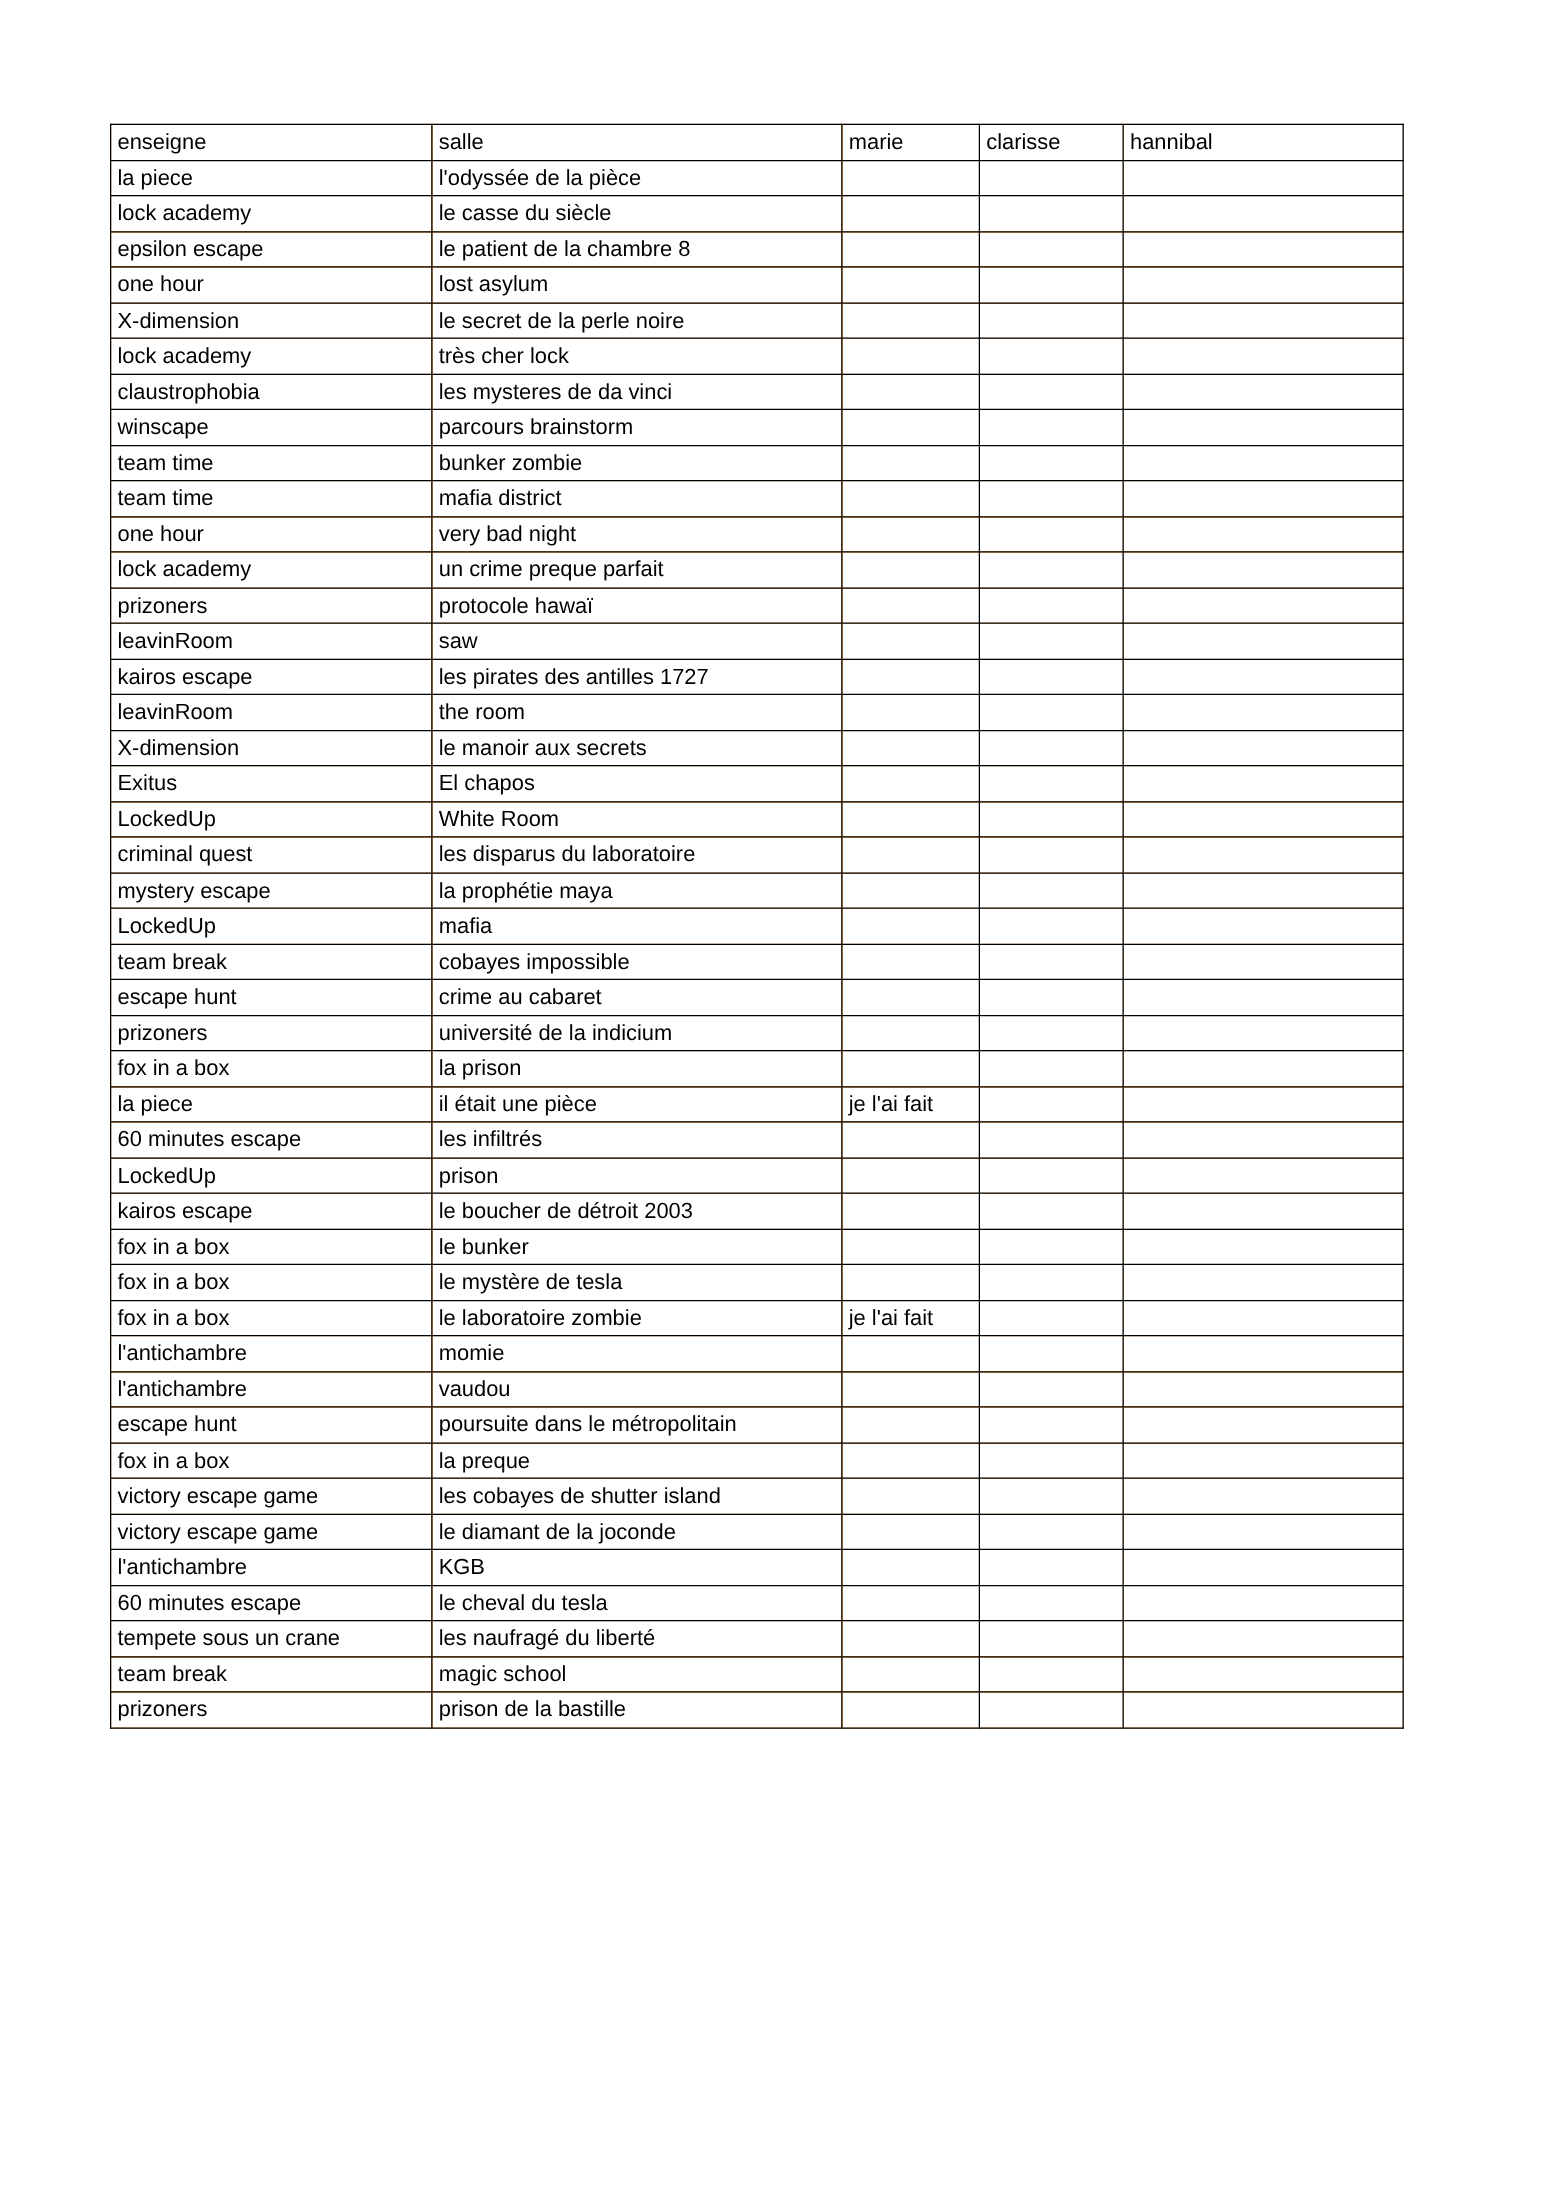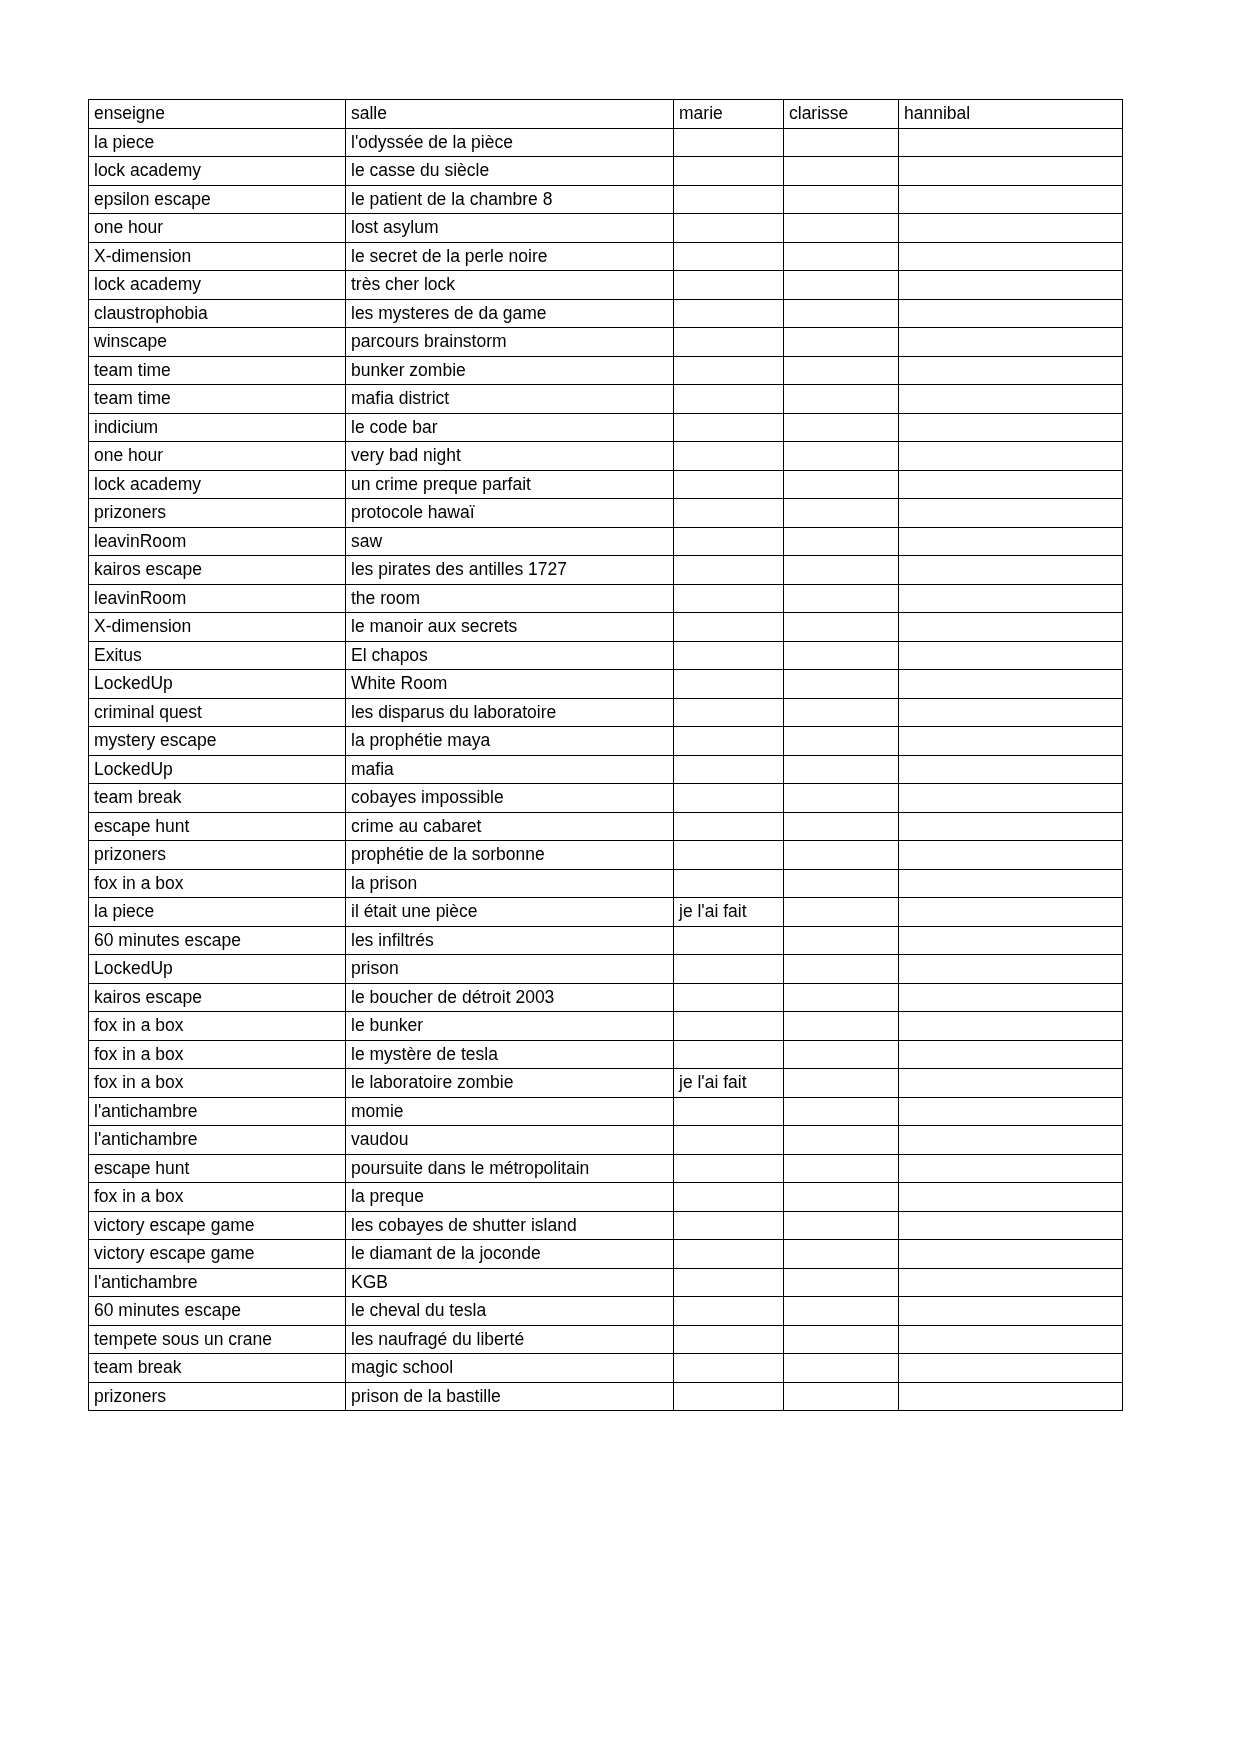--- a/index.html
+++ b/index.html
@@ -120,21 +120,21 @@
           </tr>
           <tr>
             <td>lock academy</td>
             <td>très cher lock</td>
             <td class="empty-cell"></td>
             <td class="empty-cell"></td>
             <td class="empty-cell"></td>
           </tr>
           <tr>
             <td>claustrophobia</td>
-            <td>les mysteres de da game</td>
+            <td>les mysteres de da vinci</td>
             <td class="empty-cell"></td>
             <td class="empty-cell"></td>
             <td class="empty-cell"></td>
           </tr>
           <tr>
             <td>winscape</td>
             <td>parcours brainstorm</td>
             <td class="empty-cell"></td>
             <td class="empty-cell"></td>
             <td class="empty-cell"></td>
@@ -147,27 +147,20 @@
             <td class="empty-cell"></td>
           </tr>
           <tr>
             <td>team time</td>
             <td>mafia district</td>
             <td class="empty-cell"></td>
             <td class="empty-cell"></td>
             <td class="empty-cell"></td>
           </tr>
           <tr>
-            <td>indicium</td>
-            <td>le code bar</td>
-            <td class="empty-cell"></td>
-            <td class="empty-cell"></td>
-            <td class="empty-cell"></td>
-          </tr>
-          <tr>
             <td>one hour</td>
             <td>very bad night</td>
             <td class="empty-cell"></td>
             <td class="empty-cell"></td>
             <td class="empty-cell"></td>
           </tr>
           <tr>
             <td>lock academy</td>
             <td>un crime preque parfait</td>
             <td class="empty-cell"></td>
@@ -253,21 +246,21 @@
           </tr>
           <tr>
             <td>escape hunt</td>
             <td>crime au cabaret</td>
             <td class="empty-cell"></td>
             <td class="empty-cell"></td>
             <td class="empty-cell"></td>
           </tr>
           <tr>
             <td>prizoners</td>
-            <td>prophétie de la sorbonne</td>
+            <td>université de la indicium</td>
             <td class="empty-cell"></td>
             <td class="empty-cell"></td>
             <td class="empty-cell"></td>
           </tr>
           <tr>
             <td>fox in a box</td>
             <td>la prison</td>
             <td class="empty-cell"></td>
             <td class="empty-cell"></td>
             <td class="empty-cell"></td>

